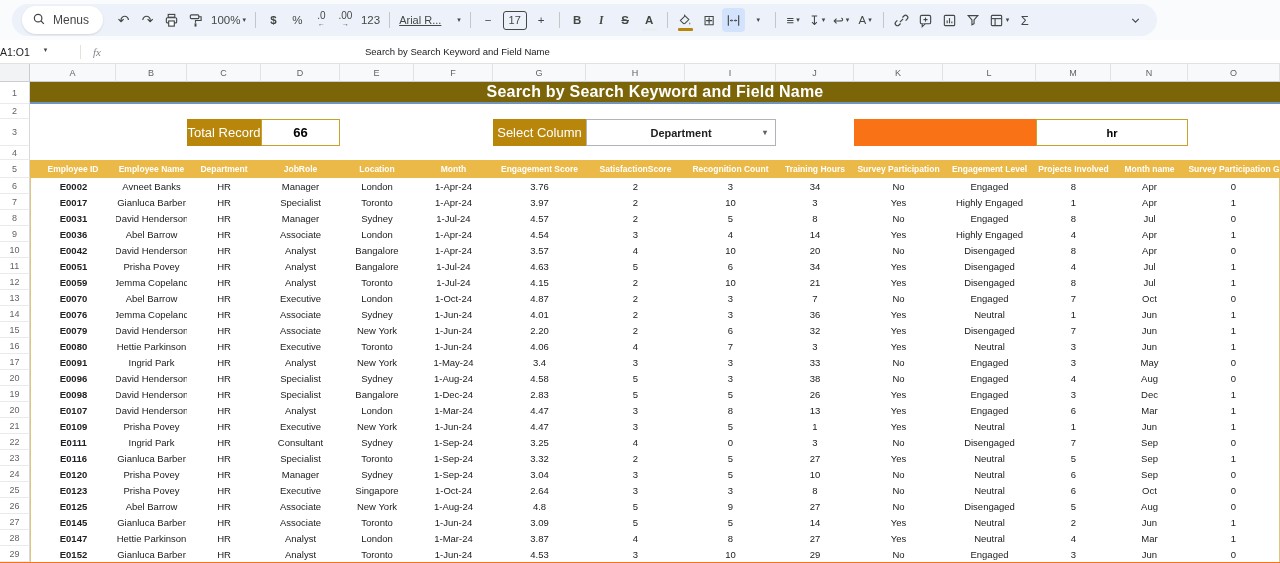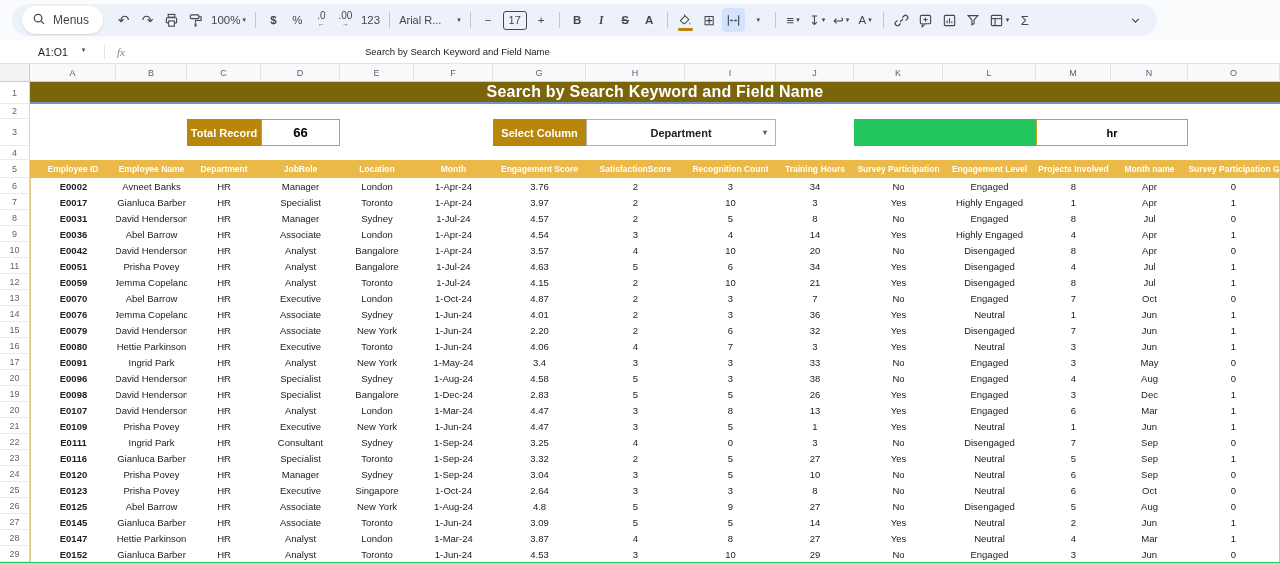--- a/index.html
+++ b/index.html
@@ -1,17 +1,17 @@
 <!DOCTYPE html>
 <html><head>
 <meta charset="utf-8">
 <style>
   * { box-sizing: border-box; }
   body { margin:0; font-family:"Liberation Sans", sans-serif; background:#fff; }
-  .app { width:1280px; height:563px; overflow:hidden; background:#22c55e; position:relative; }
+  .app { width:1280px; height:563px; overflow:hidden; background:#f97316; position:relative; }
 
   
   .toolbar-strip { height:40px; background:#f9fbfd; display:flex; align-items:center; padding:0 0 0 12px; }
   .toolbar { width:1145px; height:32px; background:#edf2fa; border-radius:16px; display:flex; align-items:center; padding:0 10px; gap:1px; }
   .tb-btn { height:24px; min-width:23px; display:flex; align-items:center; justify-content:center;
             border-radius:4px; color:#444746; font-size:11.5px; padding:0 3px; position:relative; cursor:default; }
   .tb-btn svg { display:block; }
   .menus-pill { background:#fff; border-radius:14px; height:28px; display:flex; align-items:center; gap:7px;
                 padding:0 14px 0 10px; font-size:12px; color:#444746; margin-right:8px; box-shadow:0 1px 2px rgba(60,64,67,.15); }
   .sep { width:1px; height:16px; background:#c4c7c5; margin:0 5px; flex:0 0 auto; }
@@ -21,47 +21,47 @@
   .merge-btn { background:#d3e3fd; }
   .bold-g { font-weight:bold; }
   .italic-g { font-style:italic; font-family:"Liberation Serif", serif; font-weight:bold; }
   .strike-g { text-decoration:line-through; font-weight:bold; }
   .color-bar { position:absolute; left:4px; right:4px; bottom:1px; height:3px; border-radius:1px; }
   .bar-gold { background:#b8860b; }
   .bar-light { background:#eceff1; }
   .dec-stack { display:flex; flex-direction:column; align-items:center; line-height:8px; font-size:10px; }
   .dec-stack .mini { font-size:7px; }
   .tb-right { margin-left:auto; }
-  .fontname { font-size:11px; width:56px; text-align:left; white-space:nowrap; overflow:hidden; }
+  .fontname { font-size:11px; width:56px; text-align:left; white-space:nowrap; overflow:hidden;text-decoration:underline; }
 
   
   .formula-bar { height:24px; display:flex; align-items:center; border-bottom:1px solid #e1e3e1;
                  background:#fff; position:relative; }
-  .name-box { width:78px; padding-left:14px; font-size:10.5px; color:#202124; display:flex; align-items:flex-start;margin-left:24px; }
+  .name-box { width:78px; font-size:10.5px; color:#202124; display:flex; align-items:flex-start; }
   .name-box .caret { margin-left:14px; }
   .fb-sep { width:1px; height:14px; background:#e1e3e1; margin:0 6px 0 2px; }
   .fx { font-style:italic; color:#80868b; font-size:11px; font-family:"Liberation Serif", serif; padding:0 6px; }
   .fb-content { position:absolute; left:365px; font-size:9.5px; color:#202124; white-space:nowrap; }
 
   
   .grid-row { display:grid; grid-template-columns:30px 86px 71px 74px 79px 74px 79px 93px 99px 91px 78px 89px 93px 75px 77px 92px; }
   .col-header-row { height:18px; }
   .corner { background:#f1f3f4; border-right:1px solid #c9ccd1; border-bottom:1px solid #c9ccd1; }
   .col-h { background:#f8f9fa; font-size:9px; color:#5f6368; display:flex; align-items:center; justify-content:center;
            border-right:1px solid #e1e3e1; border-bottom:1px solid #c9ccd1; }
   .gutter { border-right:1px solid #d5d8dc; border-bottom:1px solid #e8eaed; font-size:9px; color:#5f6368;
             display:flex; align-items:center; justify-content:center; background:#fff; }
   .r1 { height:22px; } .r2 { height:15px; } .r3 { height:27px; } .r4 { height:14px; } .r5 { height:18px; }
   .data-row { height:16px; }
   .blank { background:#fff; }
 
   .title-cell { grid-column:2/17; background:#7b6508; color:#fff; font-weight:bold; font-size:16px;
                 display:flex; align-items:center; justify-content:center; border-bottom:2px solid #6f94bd; letter-spacing:.2px; }
 
-  .ctl-label { background:#b8860b; color:#fff; font-weight:bold; font-size:11px;
+  .ctl-label { background:#b8860b; color:#fff; font-weight:normal; font-size:13px;
                display:flex; align-items:center; justify-content:center; }
   .ctl-value { background:#fff; border:1px solid #c9a02a; color:#000; font-weight:bold; font-size:13px;
                display:flex; align-items:center; justify-content:center; }
   .ctl-value.small { font-size:11px; }
   .ctl-dropdown { background:#fff; border:1px solid #b0b4b9; color:#202124; font-weight:bold; font-size:11px;
                   display:flex; align-items:center; justify-content:center; position:relative; }
   .dd-caret { position:absolute; right:8px; font-size:8px; color:#5f6368; }
 
   .th { background:#eab947; color:#fff; font-weight:bold; font-size:8.5px; display:flex; align-items:center;
         justify-content:center; white-space:nowrap; overflow:hidden; }

